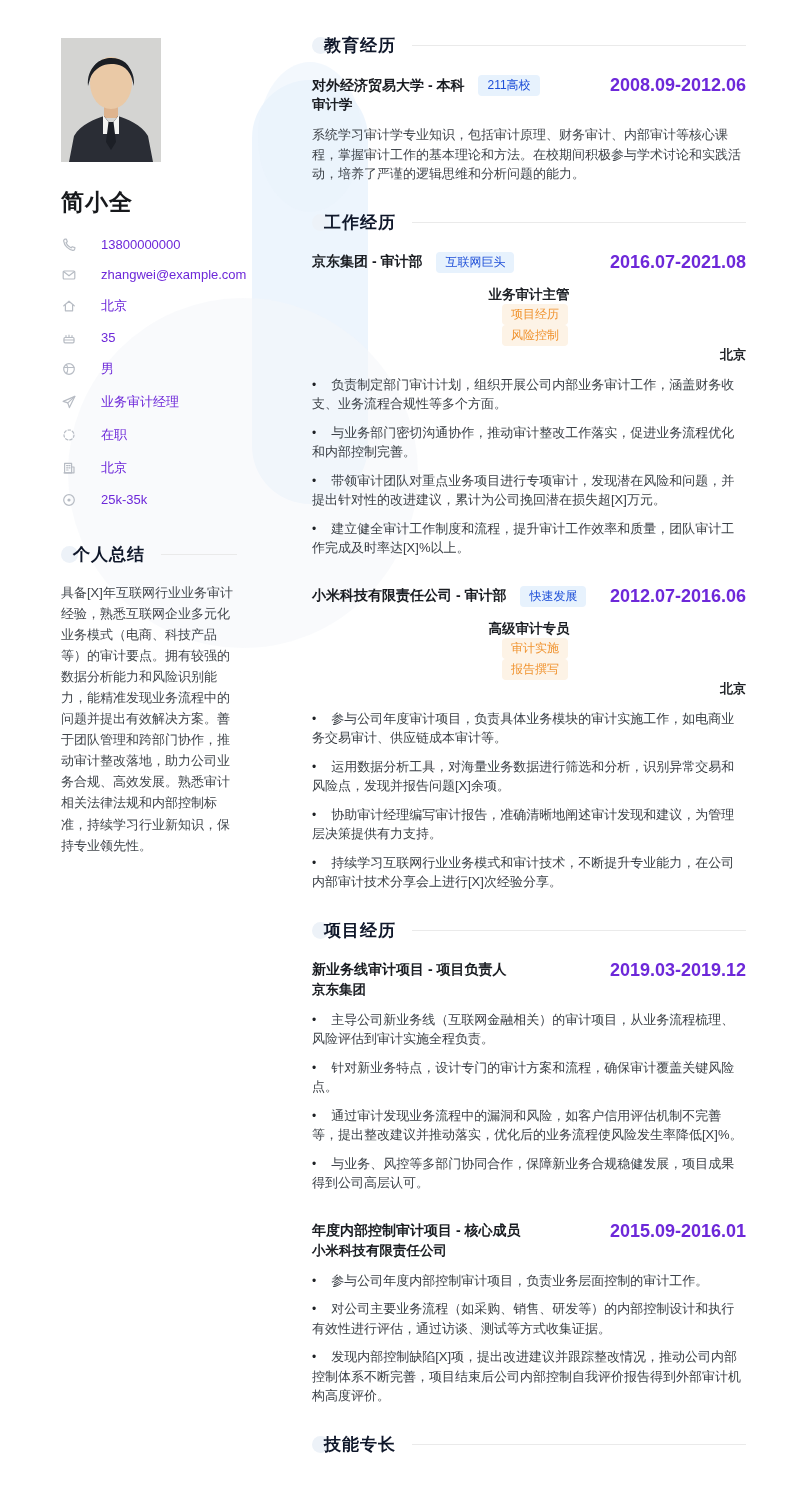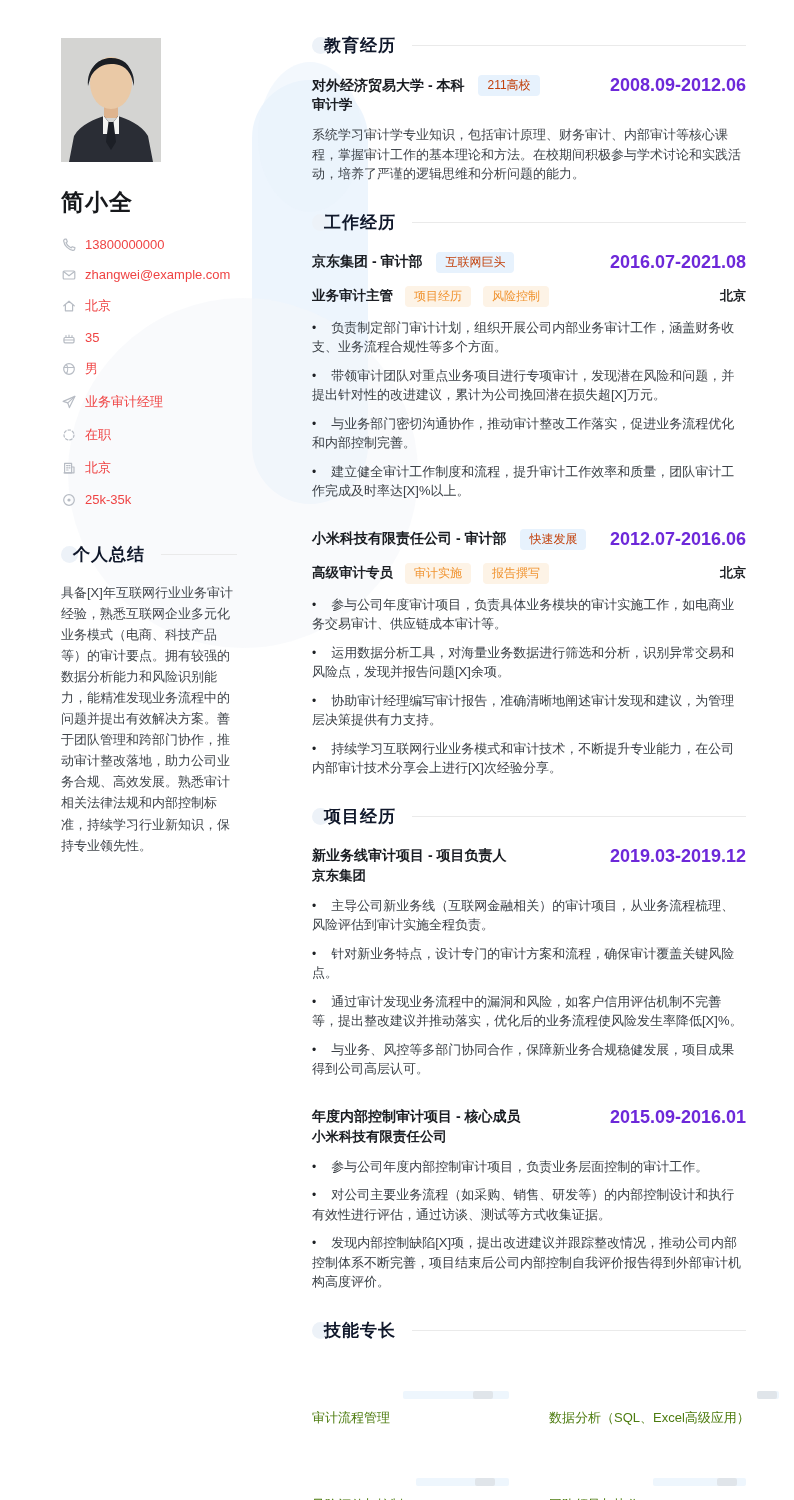--- a/index.html
+++ b/index.html
@@ -14,44 +14,44 @@
   .deco-gray{position:absolute;left:68px;top:298px;width:350px;height:350px;border-radius:50%;
              background:#f4f6f9;opacity:.55;}
 
   .sidebar{position:absolute;left:61px;top:38px;width:176px;z-index:2;}
   .main{position:absolute;left:312px;top:34px;width:434px;z-index:2;}
 
   .photo{width:100px;height:124px;overflow:hidden;background:#d4d4d2;}
   .name{font-size:23px;font-weight:bold;color:#17191c;margin:25px 0 19px;letter-spacing:1px;}
 
   .contact{list-style:none;margin:0;padding:0;}
-  .contact li{display:flex;align-items:center;gap:9px;margin-bottom:15px;font-size:13px;color:#ef4444;}
+  .contact li{display:flex;align-items:center;gap:25px;margin-bottom:15px;font-size:13px;color:#6d28d9;}
   .cicon{width:15px;height:15px;display:inline-flex;align-items:center;justify-content:center;flex:0 0 15px;}
   .cicon svg{width:14px;height:14px;stroke:#b7bcc4;fill:none;stroke-width:1.2;stroke-linecap:round;stroke-linejoin:round;}
 
   .sec-head{display:flex;align-items:center;position:relative;}
   .sec-dot{width:17px;height:17px;border-radius:50%;background:#edf2f8;margin-right:-5px;flex:0 0 17px;}
   .sec-title{position:relative;z-index:1;font-size:17px;font-weight:bold;color:#0f172a;letter-spacing:1px;white-space:nowrap;}
   .sec-line{flex:1;height:1px;background:#eaeaea;margin-left:16px;}
 
   .side-sec{margin-top:36px;}
   .summary-text{margin:16px 0 0;font-size:13px;line-height:1.62;color:#41464c;}
 
   .sec{margin-bottom:27px;}
   .sec .sec-head{margin-bottom:18px;}
 
   .entry{margin-top:20px;}
   .entry + .entry{margin-top:28px;}
   .e-head{display:flex;align-items:center;}
   .e-title{font-size:14px;font-weight:bold;color:#191c21;white-space:nowrap;}
   .tag{font-size:12px;border-radius:4px;padding:2px 9px;margin-left:14px;white-space:nowrap;}
-  .tag-blue{background:#e7f2fd;color:#c2410c;}
+  .tag-blue{background:#e7f2fd;color:#1d4ed8;}
   .tag-orange{background:#fdf3e6;color:#f0932f;margin-left:12px;}
   .e-date{margin-left:auto;font-size:18px;font-weight:bold;color:#6d28d9;white-space:nowrap;}
-  .e-sub{display:flex;align-items:center;margin-top:13px;}
+  .e-sub{display:flex;align-items:center;margin-top:13px;flex-direction:column;}
   .e-role{font-size:13.5px;font-weight:bold;color:#1c1f24;white-space:nowrap;}
   .e-loc{margin-left:auto;font-size:13px;font-weight:bold;color:#202327;}
   .e-major{font-size:13.5px;font-weight:bold;color:#1c1f24;}
   .e-desc{font-size:13px;color:#41464c;line-height:1.5;margin:11px 0 0;}
   .bullets{margin-top:11px;}
   .bullets p{margin:0 0 9px;font-size:13px;color:#3c4147;line-height:1.5;}
   .bullets p:last-child{margin-bottom:0;}
   .bullets p::before{content:"•";margin-right:15px;color:#1d2024;font-size:12px;}
 
   .skills{display:grid;grid-template-columns:1fr 1fr;column-gap:40px;row-gap:24px;margin-top:22px;}
@@ -210,22 +210,22 @@
           <span class="e-date">2016.07-2021.08</span>
         </div>
         <div class="e-sub">
           <span class="e-role">业务审计主管</span>
           <span class="tag tag-orange">项目经历</span>
           <span class="tag tag-orange">风险控制</span>
           <span class="e-loc">北京</span>
         </div>
         <div class="bullets">
           <p>负责制定部门审计计划，组织开展公司内部业务审计工作，涵盖财务收支、业务流程合规性等多个方面。</p>
+          <p>与业务部门密切沟通协作，推动审计整改工作落实，促进业务流程优化和内部控制完善。</p>
           <p>带领审计团队对重点业务项目进行专项审计，发现潜在风险和问题，并提出针对性的改进建议，累计为公司挽回潜在损失超[X]万元。</p>
-          <p>与业务部门密切沟通协作，推动审计整改工作落实，促进业务流程优化和内部控制完善。</p>
           <p>建立健全审计工作制度和流程，提升审计工作效率和质量，团队审计工作完成及时率达[X]%以上。</p>
         </div>
       </div>
 
       <div class="entry">
         <div class="e-head">
           <span class="e-title">小米科技有限责任公司 - 审计部</span>
           <span class="tag tag-blue">快速发展</span>
           <span class="e-date">2012.07-2016.06</span>
         </div>

